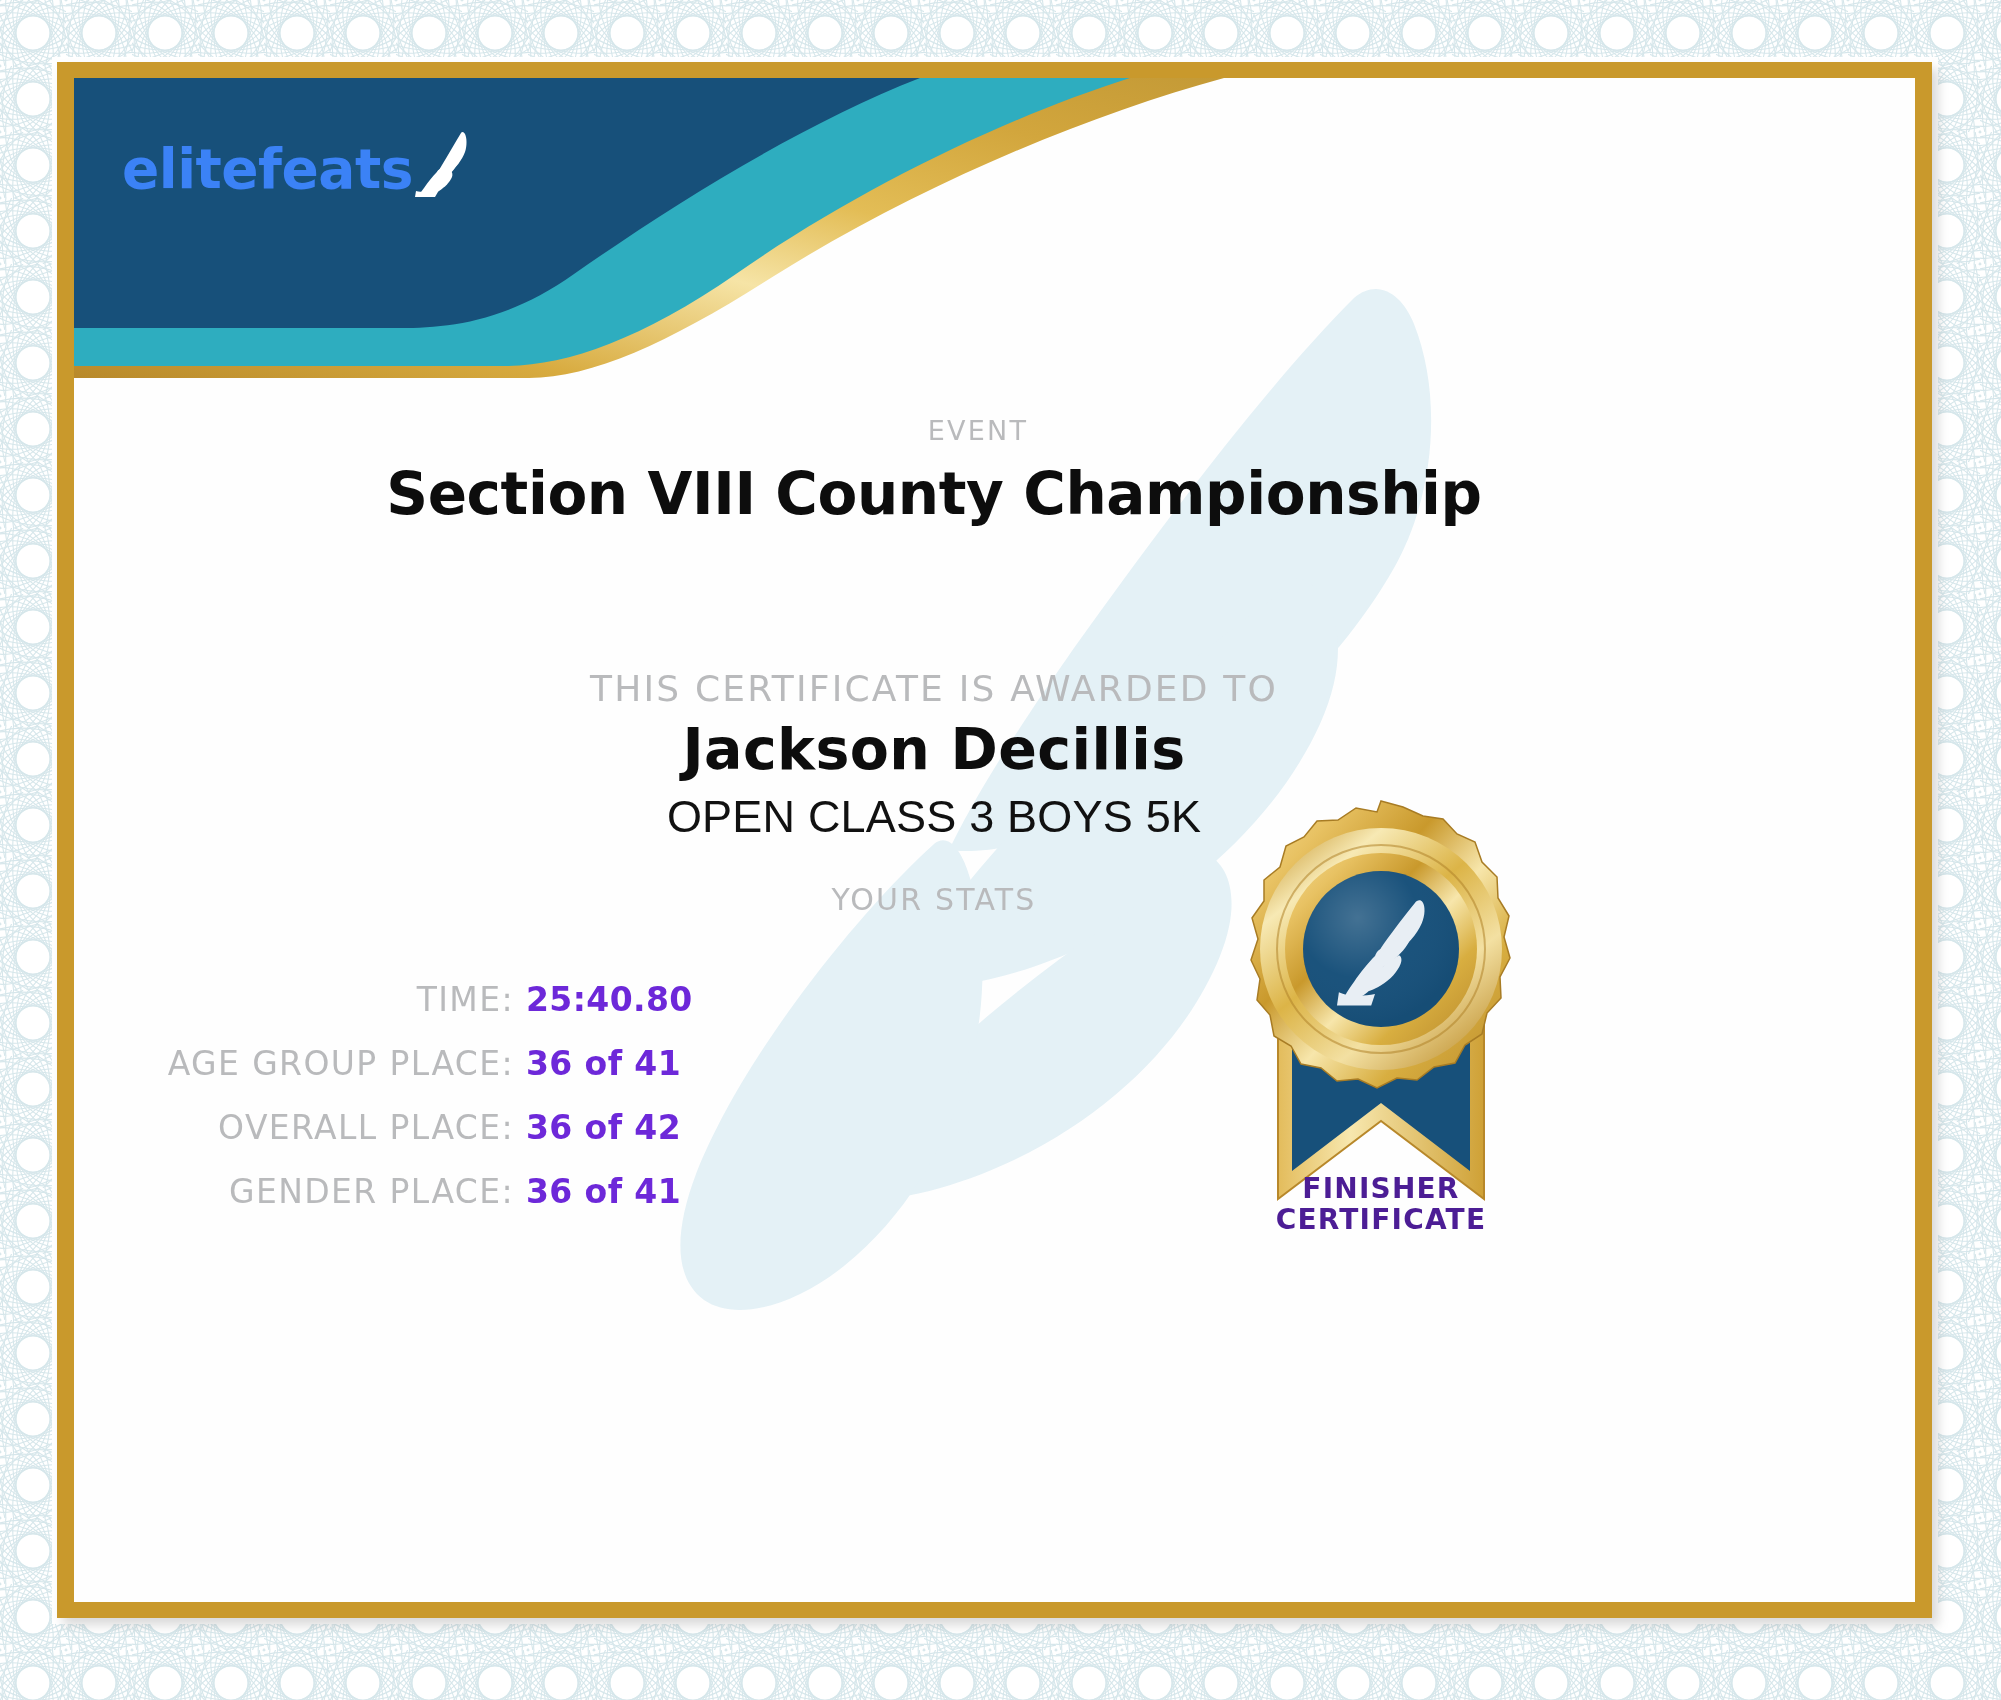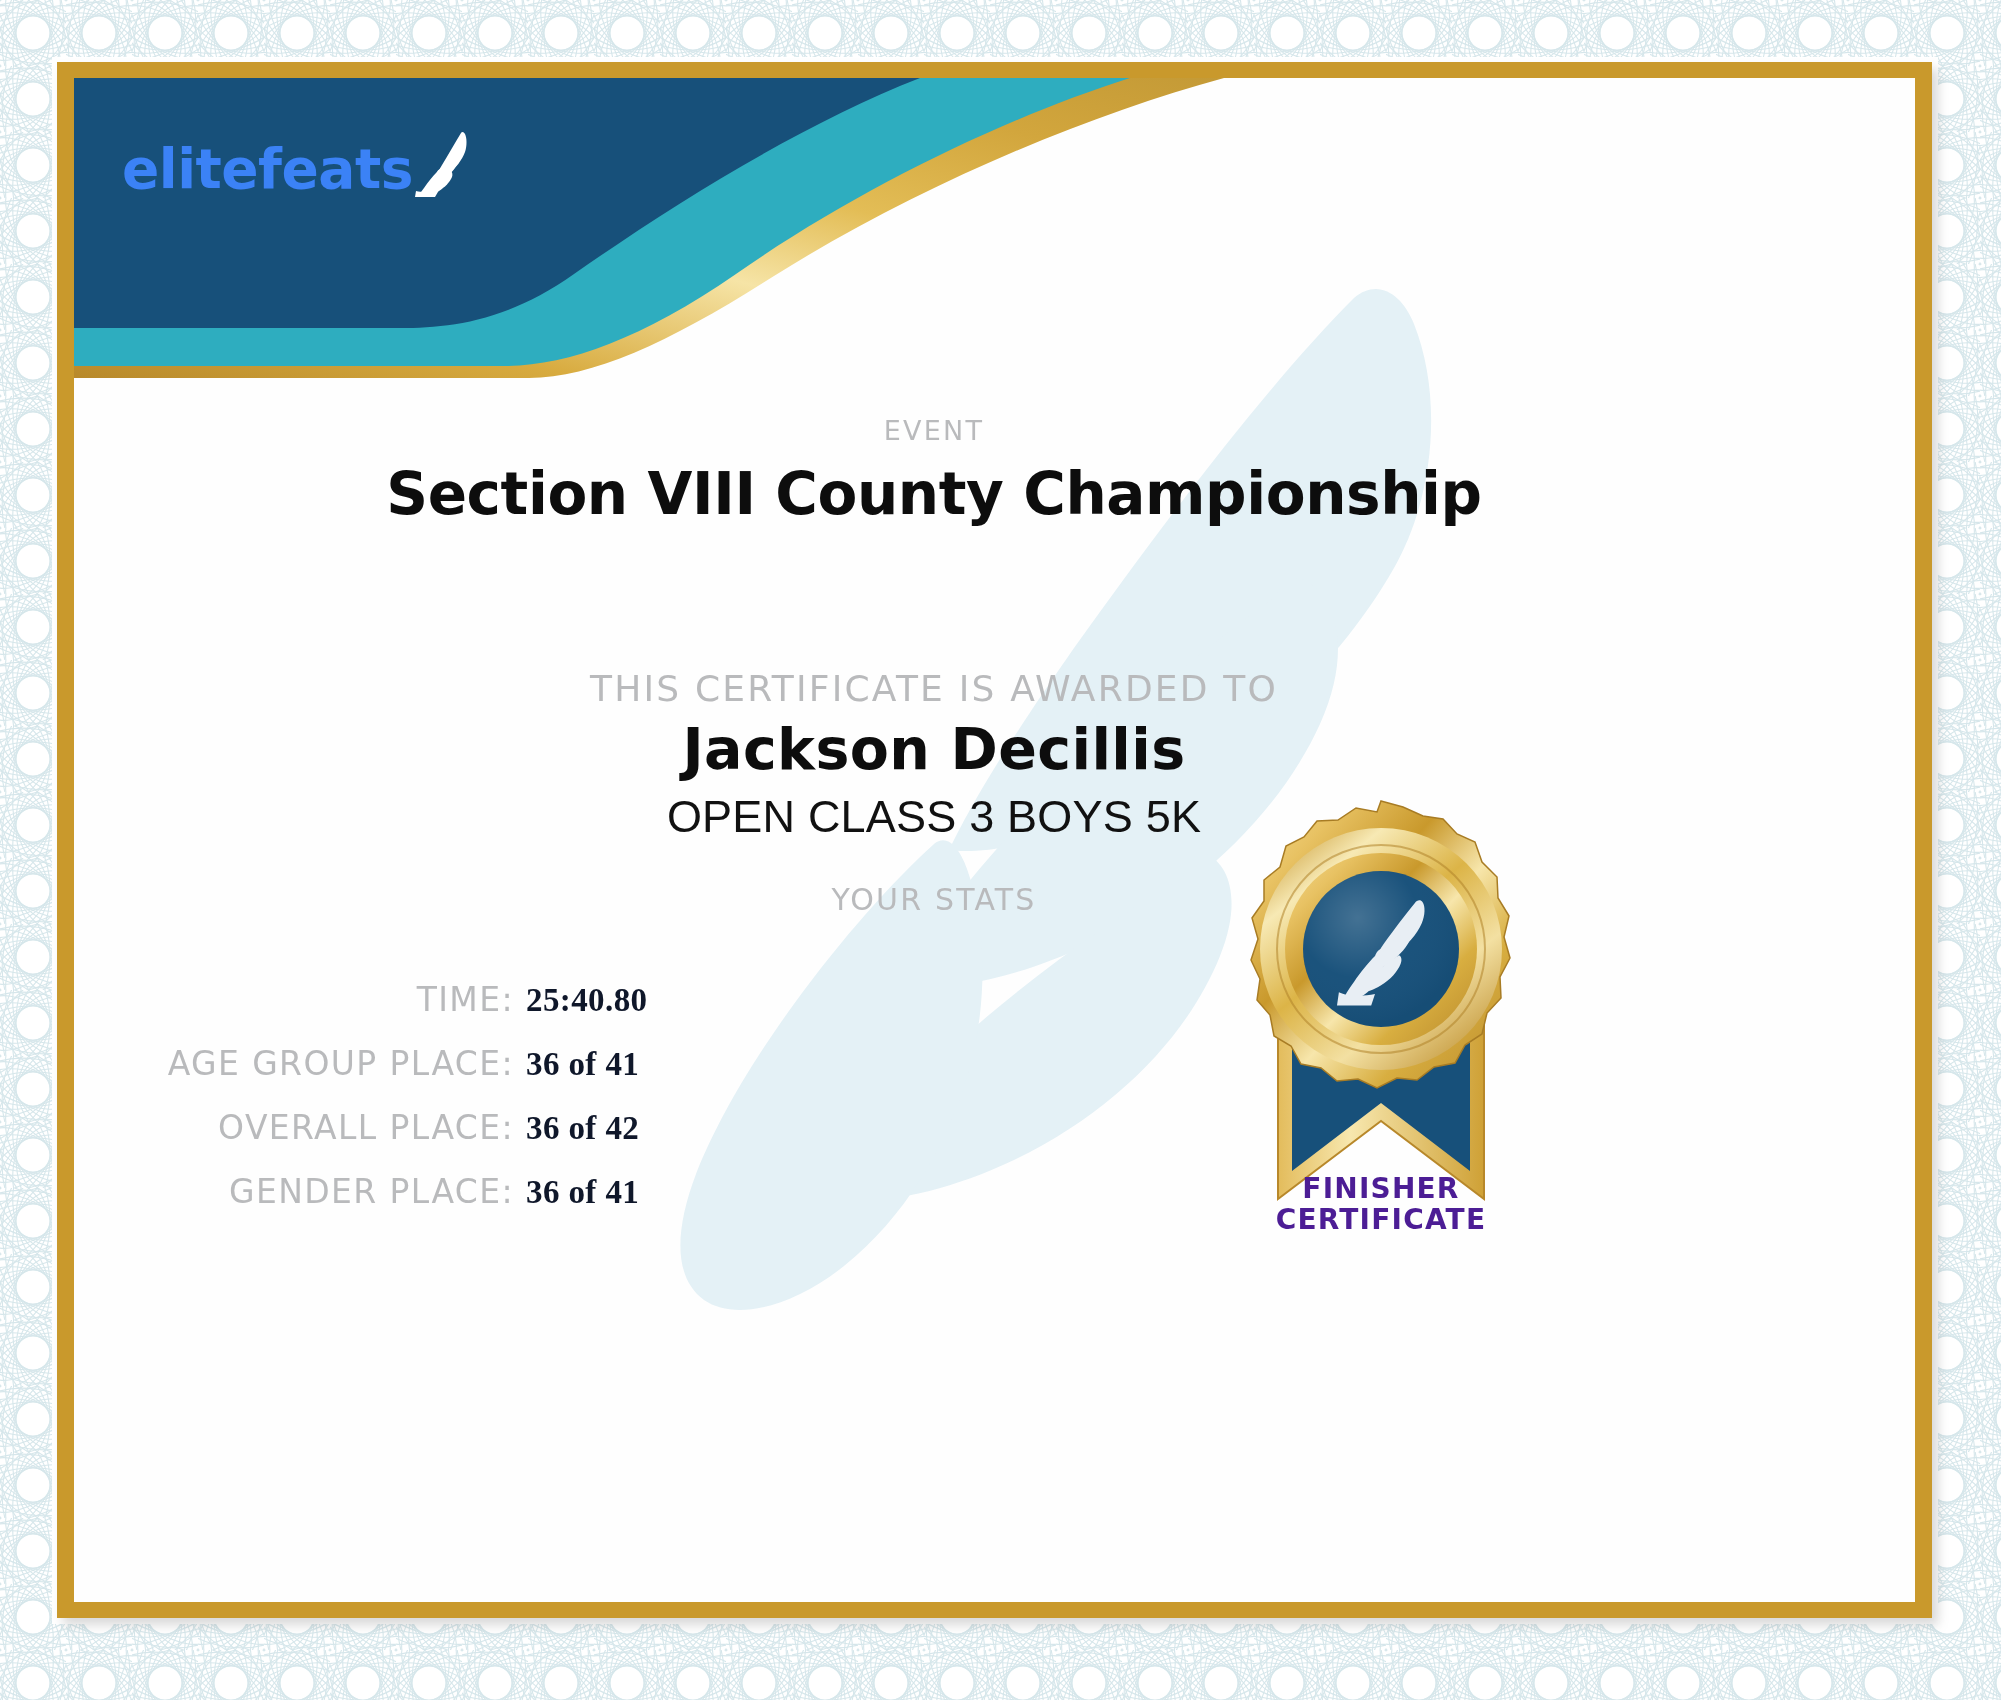--- a/index.html
+++ b/index.html
@@ -103,21 +103,21 @@
     text-align: center;
   }
 
   .kicker {
     font-family: "DejaVu Sans", sans-serif;
     color: #b9babc;
     font-weight: 400;
     letter-spacing: 2.2px;
   }
 
-  #event-kicker   { top: 337px;  font-size: 27px; }
+  #event-kicker   { top: 337px;  font-size: 27px; padding-left: 44px; }
   #awarded-kicker { top: 590px;  font-size: 36px; }
   #stats-kicker   { top: 804px;  font-size: 30px; }
 
   #event-title {
     top: 382px;
     font-family: "DejaVu Sans", sans-serif;
     font-size: 58px;
     font-weight: 700;
     color: #0d0d0d;
     letter-spacing: -0.4px;
@@ -157,27 +157,26 @@
     white-space: nowrap;
   }
   .stat-label {
     color: #b9babc;
     font-weight: 400;
     letter-spacing: 1.4px;
     width: 440px;
     text-align: right;
   }
   .stat-value {
-    color: #0f172a;
+    color: #6d28d9;
     font-weight: 700;
     letter-spacing: 0.4px;
     width: 440px;
     text-align: left;
     padding-left: 12px;
-    font-family: Liberation Serif, serif;
   }
 
   
   #seal {
     position: absolute;
     left: 1142px;
     top: 721px;
     width: 330px;
     height: 450px;
   }

